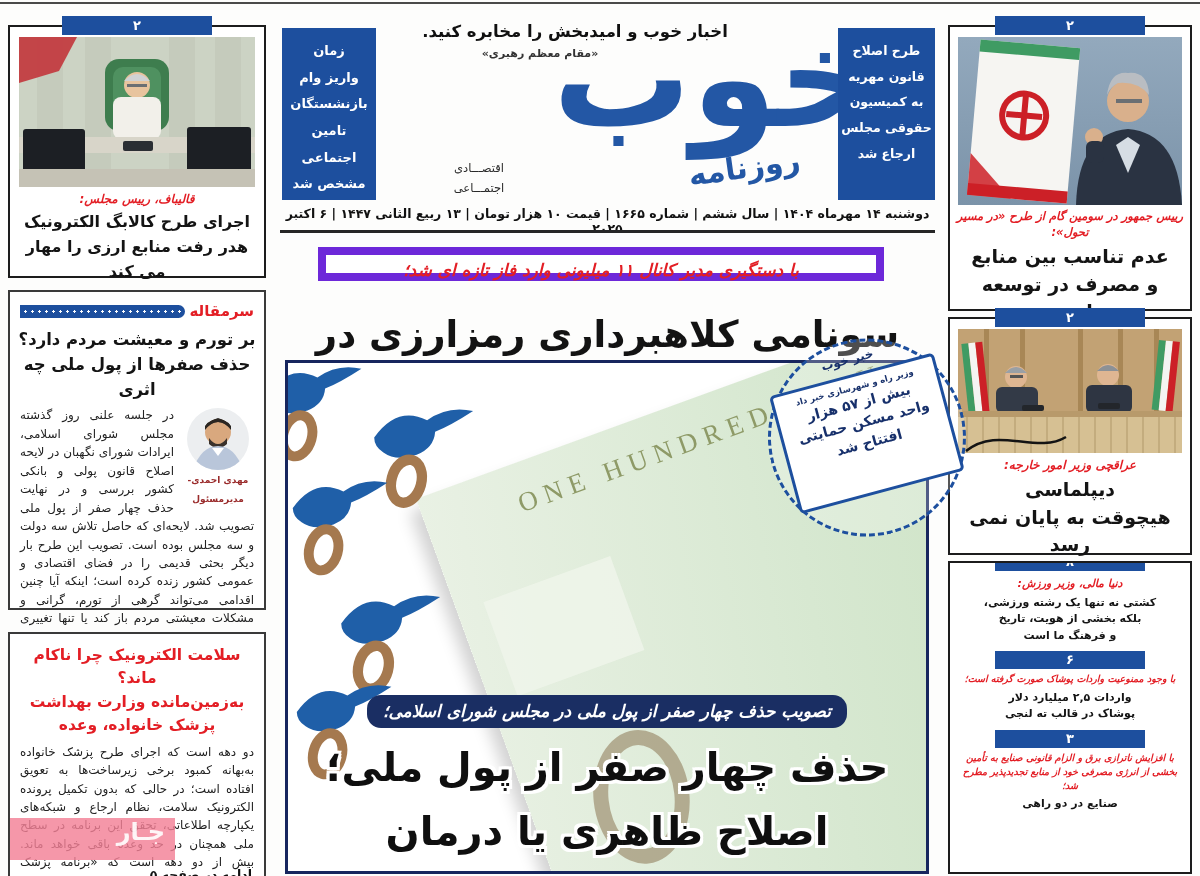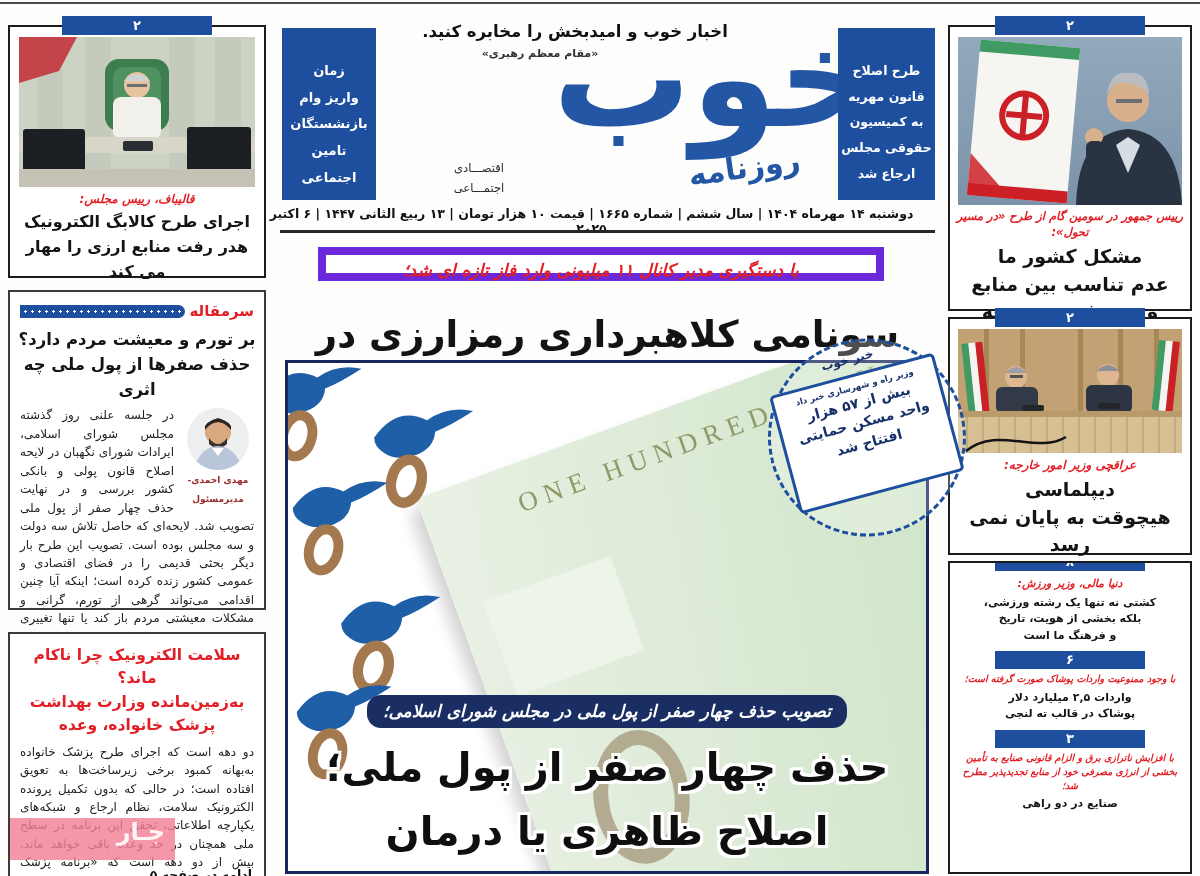--- a/index.html
+++ b/index.html
@@ -41,34 +41,34 @@
         line-height:1.5;margin:10px 6px 6px;}
   .h-body{margin:0 10px;font-size:12px;line-height:1.53;text-align:justify;color:#222;}
   .h-foot{position:absolute;right:12px;bottom:4px;font-weight:bold;font-size:12.5px;color:#111;}
   .watermark{position:absolute;left:-10px;bottom:26px;width:165px;height:42px;
              background:rgba(243,128,150,.82);color:rgba(255,255,255,.9);
              font-size:24px;font-weight:bold;line-height:28px;padding-right:10px;
              overflow:hidden;z-index:5;}
 
   
   .promo{position:absolute;background:#1d4f9e;color:#fff;text-align:center;font-weight:bold;
-         box-sizing:border-box;padding-top:30px;line-height:2.05;}
+         box-sizing:border-box;padding-top:10px;line-height:2.05;}
   #promo-left{left:282px;top:28px;width:94px;height:172px;font-size:13px;}
   #promo-right{left:838px;top:28px;width:97px;height:172px;font-size:12.5px;}
   .tagline{position:absolute;left:410px;top:22px;width:330px;text-align:center;
            font-size:16.5px;font-weight:bold;color:#101010;}
   .tagline-src{position:absolute;left:430px;top:47px;width:220px;text-align:center;
            font-size:11px;font-weight:bold;color:#333;}
   .logo-main{position:absolute;left:545px;top:2px;width:340px;text-align:center;
            font-size:138px;font-weight:bold;color:#2357a5;line-height:1.12;}
   .logo-prefix{position:absolute;left:688px;top:150px;font-size:30px;font-weight:bold;
            color:#2357a5;transform:rotate(-8deg);}
   .logo-tags{position:absolute;left:420px;top:158px;width:118px;text-align:center;
            font-size:11.5px;color:#2a2a2a;line-height:1.75;}
-  .dateline{position:absolute;left:264px;top:206px;width:655px;text-align:center;
+  .dateline{position:absolute;left:280px;top:206px;width:655px;text-align:center;
            font-size:12.5px;font-weight:bold;color:#111;}
   .date-rule{position:absolute;left:280px;top:230px;width:655px;height:3px;background:#262626;}
 
   
   .lead-kicker-box{position:absolute;left:318px;top:247px;width:566px;height:34px;
            border:8px solid #6d28d9;background:#fff;box-sizing:border-box;}
   .lead-kicker-box .kick{font-size:17px;line-height:30px;margin:0;}
   .lead-hl{position:absolute;left:280px;top:284px;width:655px;text-align:center;
            font-size:37px;font-weight:bold;color:#131313;line-height:1.4;}
 
@@ -293,21 +293,20 @@
       <path d="M118,168 Q120,96 170,92 Q220,96 224,168 Z" fill="#2a3342"></path>
       <polygon points="158,108 170,136 182,108 170,100" fill="#d6dde4"></polygon>
       <circle cx="170" cy="64" r="21" fill="#d9b08c"></circle>
       <path d="M149,58 Q152,34 170,36 Q190,34 191,58 Q180,44 160,46 Q152,50 149,58 Z" fill="#b9bdc2"></path>
       <rect x="158" y="62" width="26" height="4" fill="#6b6f73"></rect>
       <circle cx="136" cy="100" r="9" fill="#d9b08c"></circle>
       <rect x="128" y="104" width="18" height="22" rx="6" fill="#2a3342"></rect>
     </svg>
     <div class="kick" style="font-size:11.5px">رییس جمهور در سومین گام از طرح «در مسیر تحول»:</div>
     <h2 class="hl">
-      <div>مشکل کشور ما</div>
       <div>عدم تناسب بین منابع</div>
       <div>و مصرف در توسعه است</div>
     </h2>
   </section>
 
   <section class="box" id="box-r2">
     <div class="num-bar">
       <span>۲</span>
     </div>
     <svg class="photo" width="224" height="124" viewBox="0 0 224 124">

